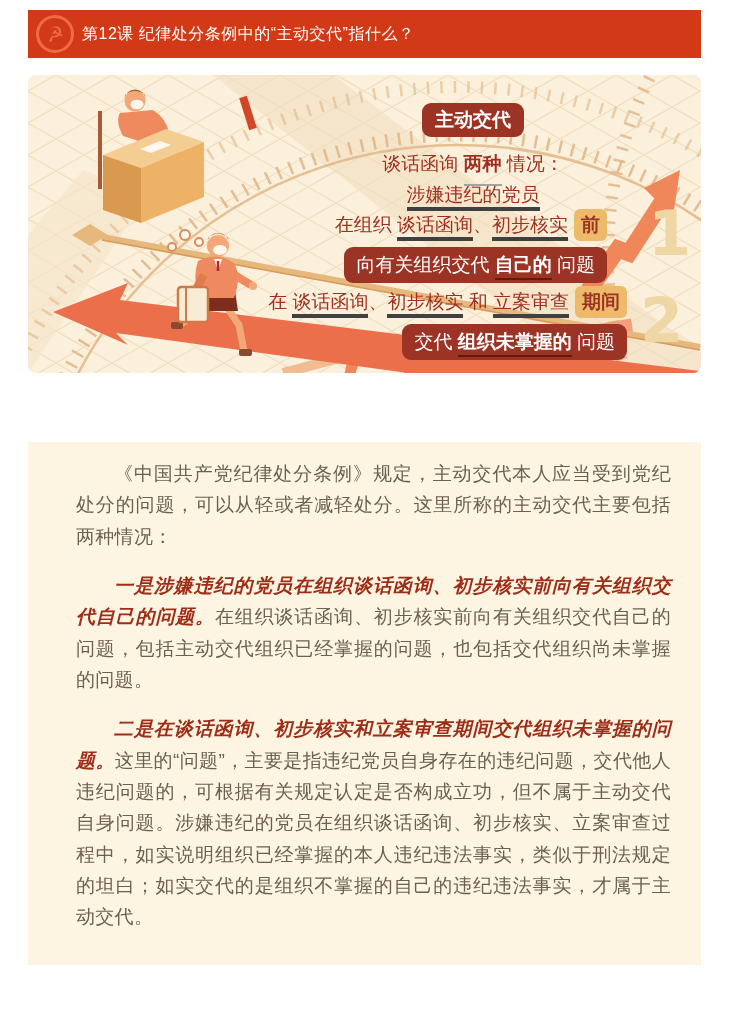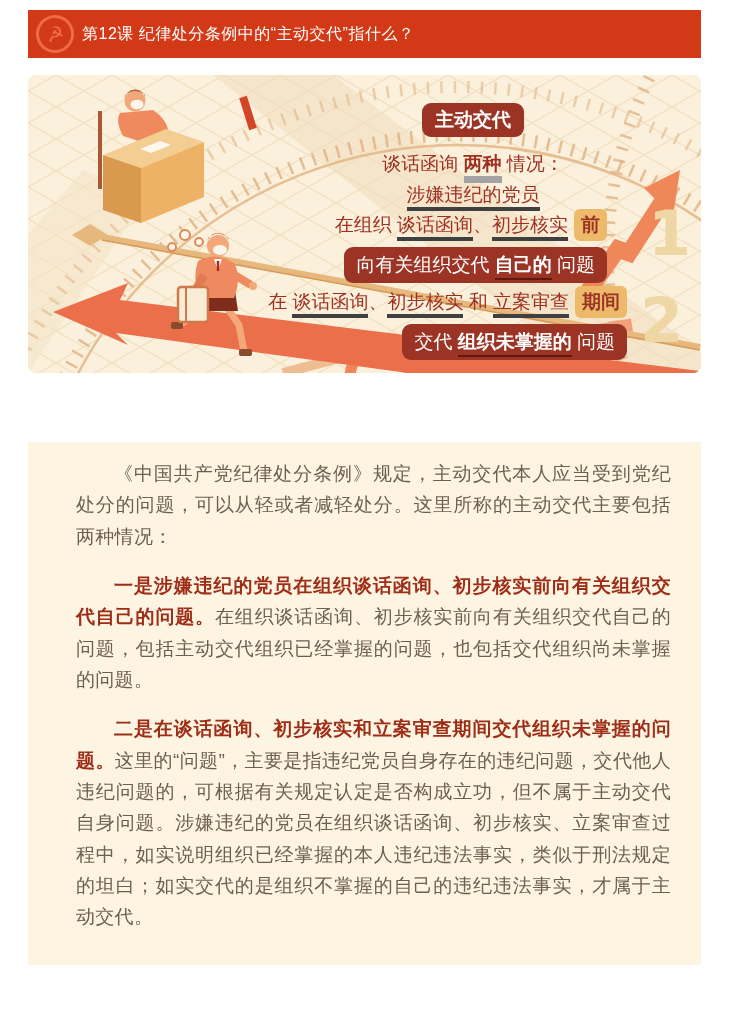--- a/index.html
+++ b/index.html
@@ -26,21 +26,21 @@
   }
   .illus svg{position:absolute;left:0;top:0;}
   .ig-text{position:absolute;color:#9e3022;font-size:19px;white-space:nowrap;}
   .ig-top{top:28px;left:305px;width:280px;text-align:center;}
   .ig-badge{
     display:inline-block;background:#9c3425;color:#fff;font-weight:bold;
     font-size:19px;padding:4px 13px;border-radius:9px;margin-bottom:11px;
   }
   .ig-line{line-height:31px;}
   .u{border-bottom:4px solid #404040;padding-bottom:2px;}
-  .em-u{font-weight:bold;border-bottom:7px solid #a3a3a3;padding-bottom:2px;}
+  .em-u{font-weight:bold;border-bottom:2px solid #a3a3a3;padding-bottom:10px;}
   .ig-item{position:absolute;text-align:right;}
   .ig-item1{top:134px;right:94px;}
   .ig-item2{top:211px;right:74px;}
   .cond{line-height:30px;}
   .tag{
     display:inline-block;background:#edb96b;color:#9c3425;font-weight:bold;
     padding:1px 7px;border-radius:6px;margin-left:6px;
   }
   .pill{
     display:inline-block;background:#9c3425;color:#ffffff;font-size:19px;
@@ -57,21 +57,21 @@
   
   .article{
     margin:69px 28px 0 28px;background:#fdf5e2;
     padding:16px 30px 20px 48px;box-sizing:border-box;
   }
   .article p{
     margin:0 0 18px 0;font-size:19px;line-height:1.65;color:#6d6053;
     text-align:justify;text-indent:2em;letter-spacing:.3px;
   }
   .article p:last-child{margin-bottom:12px;}
-  .lead{font-weight:bold;color:#9e2d18;}
+  .lead{font-weight:bold;color:#9e2d18;font-style:italic;}
 
   
   .source{margin:72px 0 0 70px;font-size:15px;color:#3d3d3d;}
 </style>
 </head>
 <body>
 
 <div class="page">
 
   <div class="header-bar">

